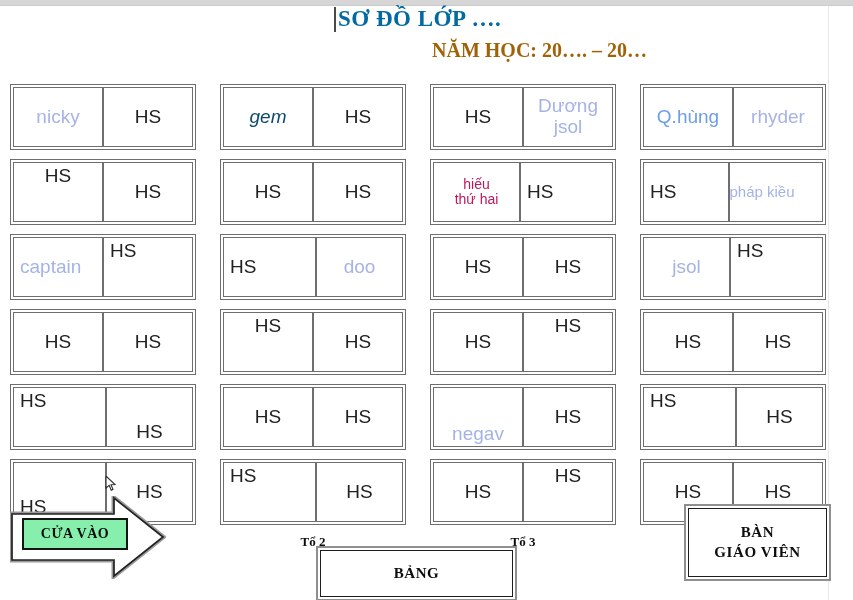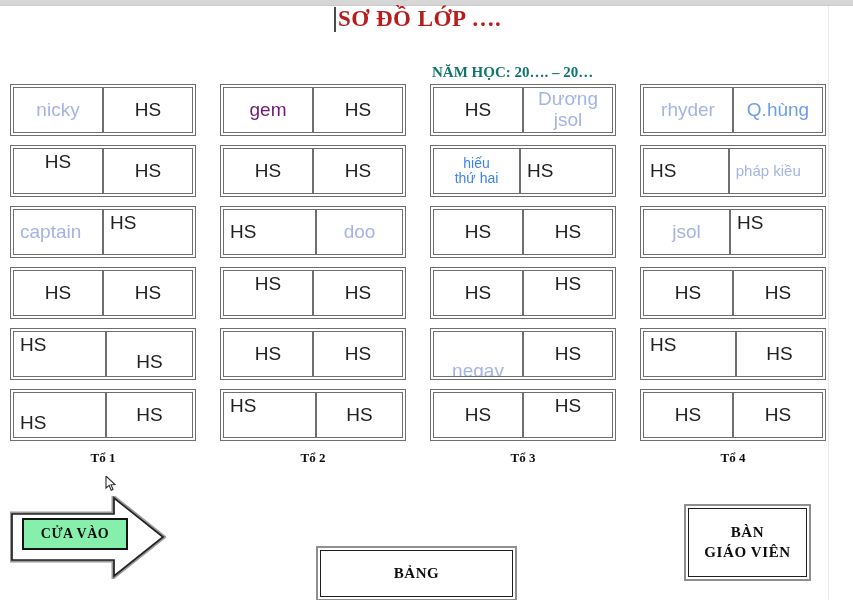--- a/index.html
+++ b/index.html
@@ -7,47 +7,47 @@
     width:853px;height:600px;position:relative;overflow:hidden;
     font-family:"Liberation Sans",sans-serif;
   }
   
   .topbar{position:absolute;top:0;left:0;right:0;height:5px;background:#d6d6d6;border-bottom:1px solid #cccccc;}
   .page-edge{position:absolute;left:828px;top:6px;bottom:0;width:1px;background:#e9e9e9;}
 
   
   .title-wrap{position:absolute;left:334px;top:6px;display:flex;align-items:center;}
   .text-cursor{width:2px;height:25px;background:#4a4a4a;margin-right:2px;}
-  .title{font-family:"Liberation Serif",serif;font-weight:bold;font-size:23px;color:#b91c1c;letter-spacing:.5px;white-space:nowrap;}
-  .subtitle{position:absolute;left:432px;top:64px;font-family:"Liberation Serif",serif;font-weight:bold;font-size:15px;color:#0f766e;white-space:nowrap;}
+  .title{font-family:"Liberation Serif",serif;font-weight:bold;font-size:23px;color:#0369a1;letter-spacing:.5px;white-space:nowrap;}
+  .subtitle{position:absolute;left:432px;top:39px;font-family:"Liberation Serif",serif;font-weight:bold;font-size:20px;color:#a16207;white-space:nowrap;}
 
   
   .group{position:absolute;top:84px;width:186px;}
   .group.g0{left:10px}.group.g1{left:220px}.group.g2{left:430px}.group.g3{left:640px}
-  .desk{box-sizing:border-box;height:52px;margin-bottom:9px;border:1px solid #6e6e6e;padding:2px;display:flex;background:#fff;}
+  .desk{box-sizing:border-box;height:66px;margin-bottom:9px;border:1px solid #6e6e6e;padding:2px;display:flex;background:#fff;}
   .seat{box-sizing:border-box;flex:1;border:1px solid #6e6e6e;background:#fff;display:flex;overflow:hidden;}
   .seat-text{font-size:19px;color:#212121;line-height:1.08;white-space:pre-line;text-align:center;}
   .h-l{justify-content:flex-start;padding-left:6px;}
   .h-c{justify-content:center;}
-  .h-r{justify-content:center;padding-right:15px;}
+  .h-r{justify-content:flex-start;padding-right:15px;}
   .v-t{align-items:flex-start;padding-top:3px;}
   .v-m{align-items:center;}
   .v-b{align-items:flex-end;padding-bottom:3px;}
   .group-label{text-align:center;font-family:"Liberation Serif",serif;font-weight:bold;font-size:13px;color:#0d0d0d;margin-top:2px;}
 
   
   .entrance{position:absolute;left:10px;top:496px;width:156px;height:83px;}
   .entrance svg{position:absolute;left:0;top:0;}
   .entrance-label{
     position:absolute;left:12px;top:22px;width:102px;height:28px;background:#86efac;
     border:2px solid #141414;display:flex;align-items:center;justify-content:center;
     font-family:"Liberation Serif",serif;font-weight:bold;font-size:14px;letter-spacing:.5px;color:#0d0d0d;white-space:nowrap;
   }
   .board{position:absolute;left:316px;top:546px;width:201px;height:55px;}
-  .teacher{position:absolute;left:684px;top:504px;width:127px;height:77px;}
+  .teacher{position:absolute;left:684px;top:504px;width:147px;height:77px;}
   .dbox{box-sizing:border-box;width:100%;height:100%;border:2px solid #8f8f8f;padding:2px;background:#fff;}
   .dbox-inner{
     box-sizing:border-box;width:100%;height:100%;border:1px solid #1e1e1e;
     display:flex;align-items:center;justify-content:center;text-align:center;
     font-family:"Liberation Serif",serif;font-weight:bold;font-size:15px;color:#0d0d0d;
     white-space:pre-line;line-height:1.3;letter-spacing:.6px;
   }
   .mouse-cursor{position:absolute;left:104px;top:476px;}
 </style>
 </head>
@@ -110,21 +110,21 @@
         </div>
         <div class="seat h-c v-m">
           <span class="seat-text">HS</span>
         </div>
       </div>
       <div class="group-label">Tổ 1</div>
     </div>
     <div class="group g1">
       <div class="desk">
         <div class="seat h-c v-m">
-          <span class="seat-text" style="color: #701a75;">gem</span>
+          <span class="seat-text" style="color: #0c4a6e; font-style: italic;">gem</span>
         </div>
         <div class="seat h-c v-m">
           <span class="seat-text">HS</span>
         </div>
       </div>
       <div class="desk">
         <div class="seat h-c v-m">
           <span class="seat-text">HS</span>
         </div>
         <div class="seat h-c v-m">
@@ -170,21 +170,21 @@
         <div class="seat h-c v-m">
           <span class="seat-text">HS</span>
         </div>
         <div class="seat h-c v-m">
           <span class="seat-text" style="color: rgb(165, 179, 230);">Dương
 jsol</span>
         </div>
       </div>
       <div class="desk">
         <div class="seat h-c v-m">
-          <span class="seat-text" style="color: #3b82f6; font-size: 14px;">hiếu
+          <span class="seat-text" style="color: #be185d; font-size: 14px;">hiếu
 thứ hai</span>
         </div>
         <div class="seat h-l v-m">
           <span class="seat-text">HS</span>
         </div>
       </div>
       <div class="desk">
         <div class="seat h-c v-m">
           <span class="seat-text">HS</span>
         </div>
@@ -214,24 +214,24 @@
         </div>
         <div class="seat h-c v-t">
           <span class="seat-text">HS</span>
         </div>
       </div>
       <div class="group-label">Tổ 3</div>
     </div>
     <div class="group g3">
       <div class="desk">
         <div class="seat h-c v-m">
+          <span class="seat-text" style="color: rgb(109, 158, 235);">Q.hùng</span>
+        </div>
+        <div class="seat h-c v-m">
           <span class="seat-text" style="color: rgb(165, 179, 230);">rhyder</span>
-        </div>
-        <div class="seat h-c v-m">
-          <span class="seat-text" style="color: rgb(109, 158, 235);">Q.hùng</span>
         </div>
       </div>
       <div class="desk">
         <div class="seat h-l v-m">
           <span class="seat-text">HS</span>
         </div>
         <div class="seat h-r v-m">
           <span class="seat-text" style="color: rgb(165, 179, 230); font-size: 15px;">pháp kiều</span>
         </div>
       </div>

